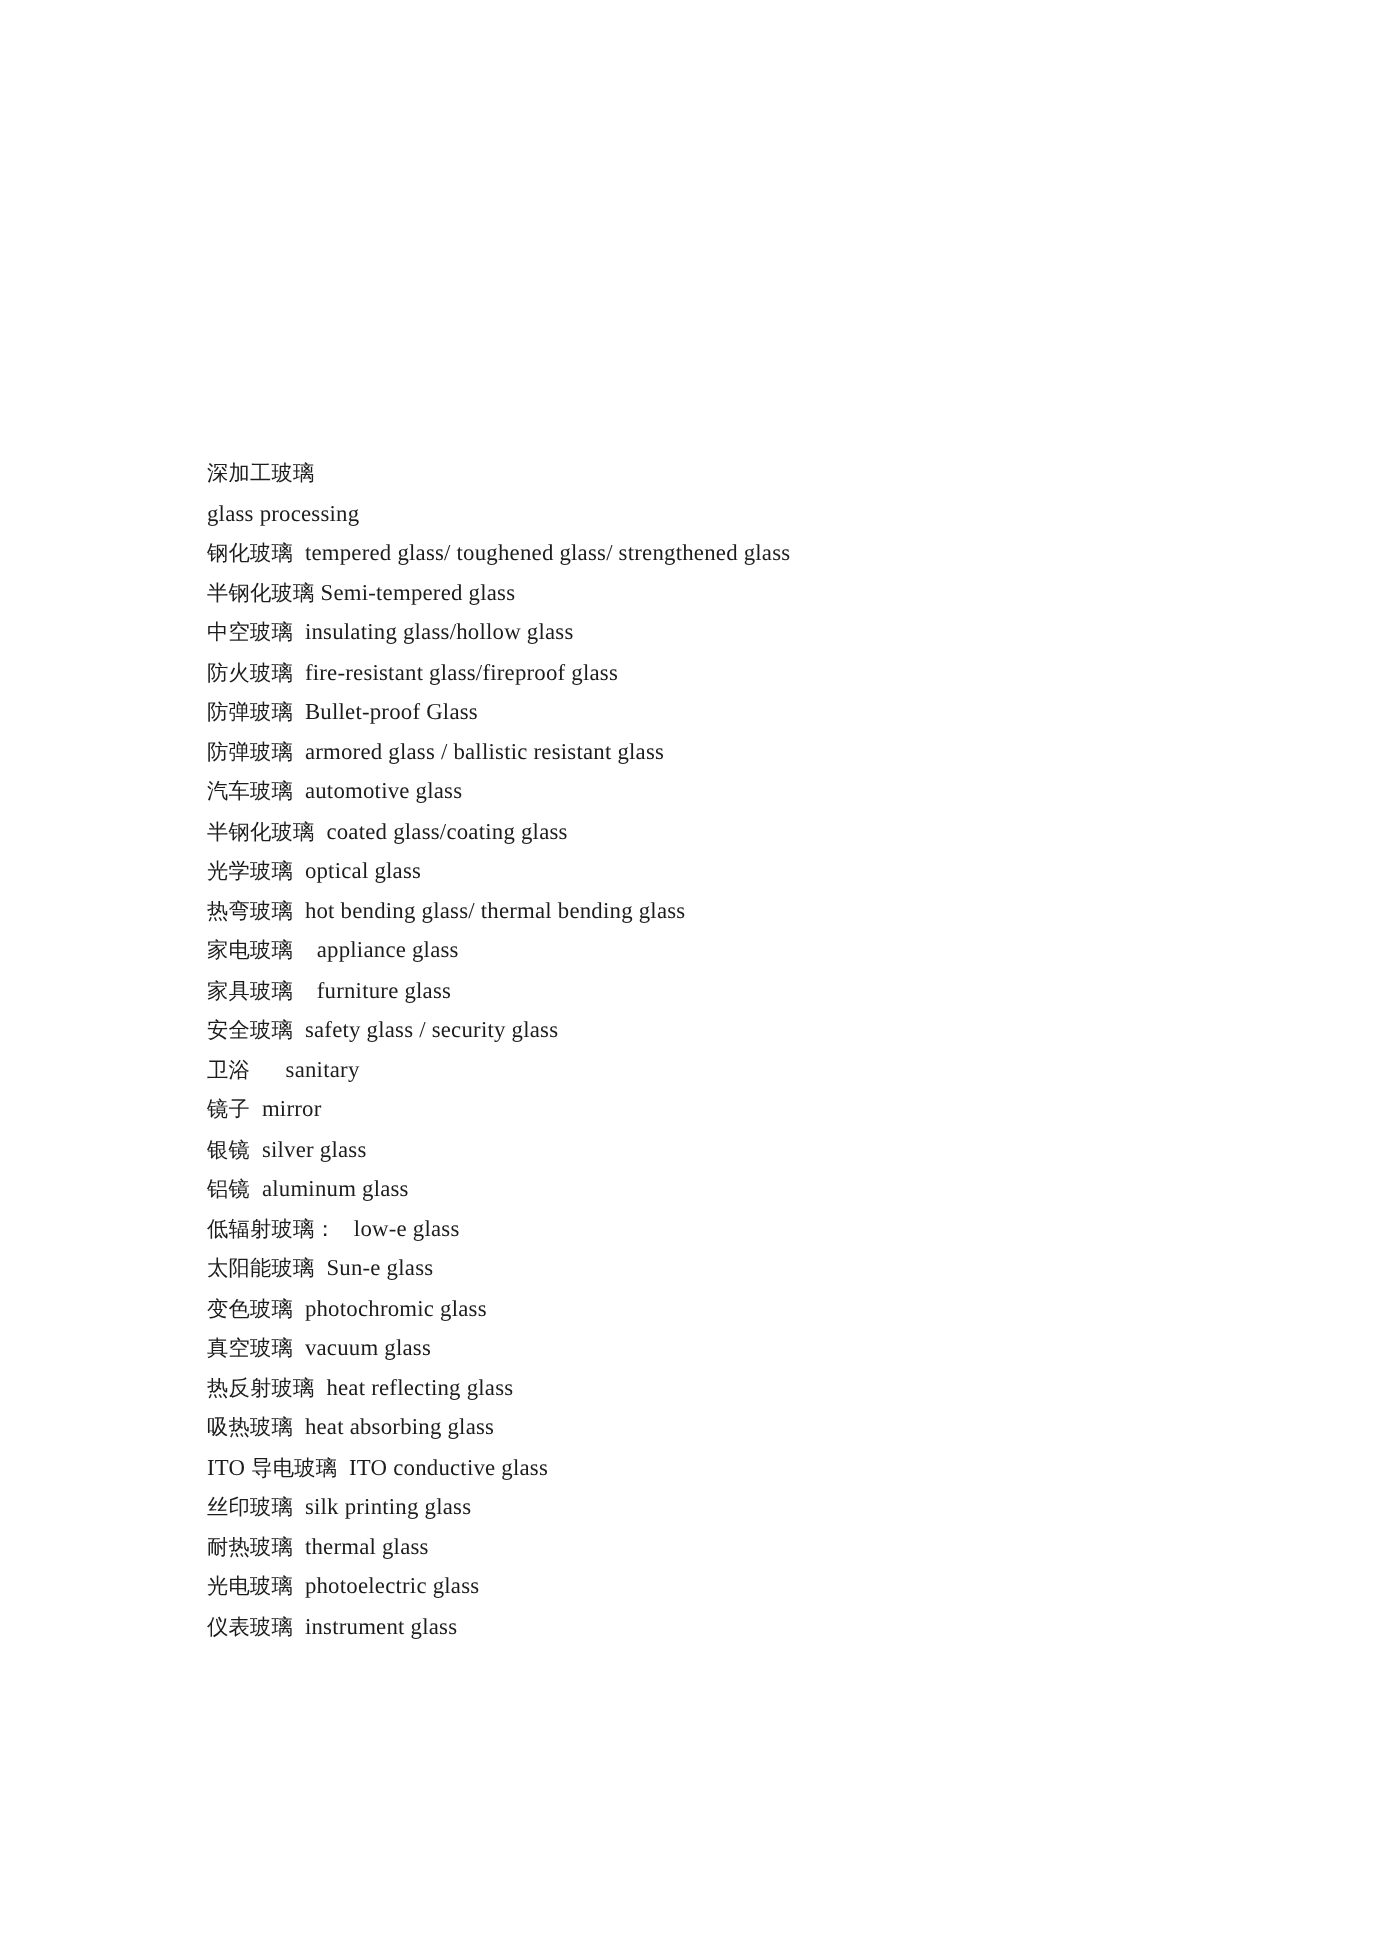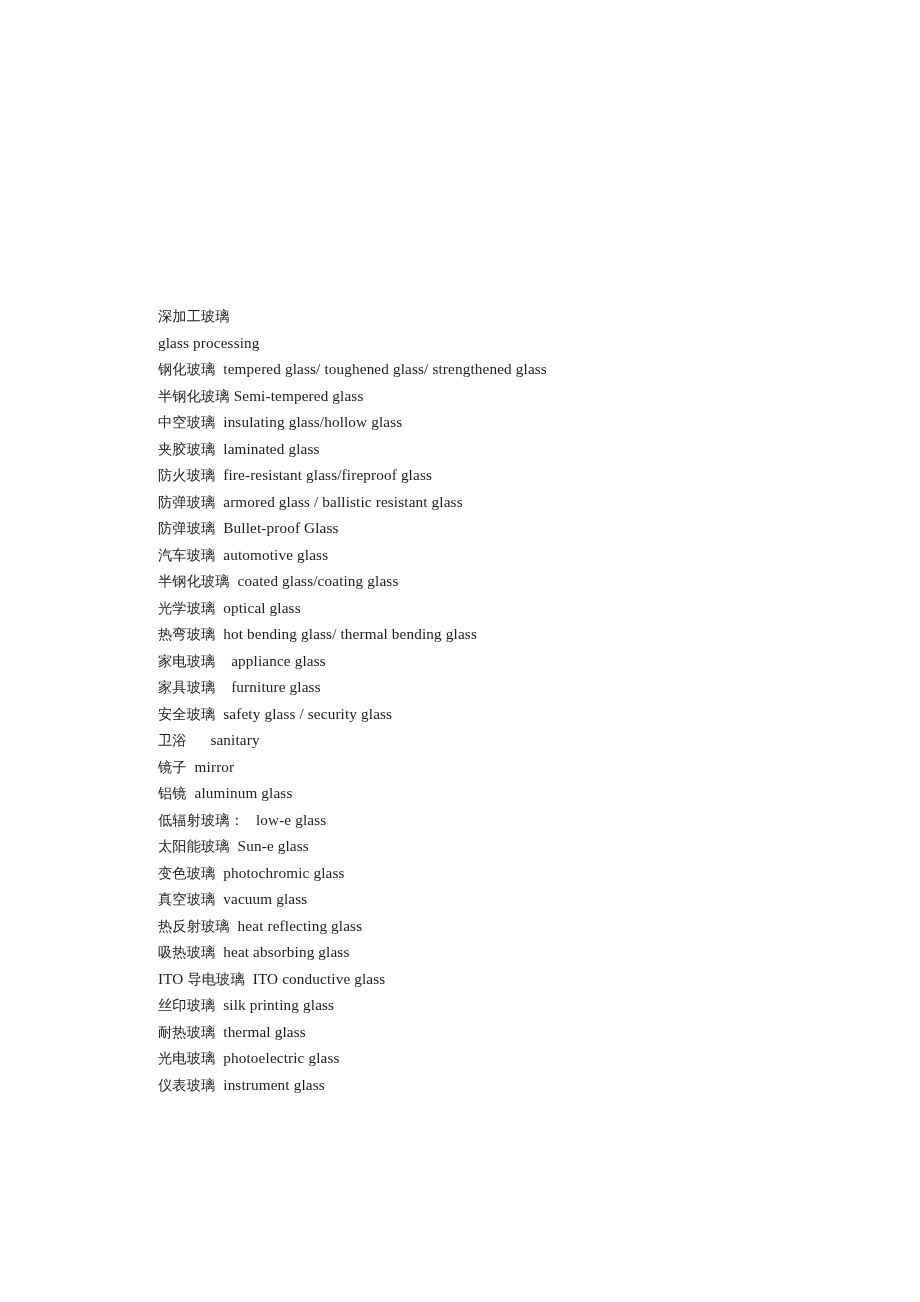--- a/index.html
+++ b/index.html
@@ -30,52 +30,51 @@
     width: 700px;
   }
 
   .glossary-line {
     font-size: 15.2px;
     line-height: 26.5px;
     white-space: pre;
     color: #1c1c1c;
     letter-spacing: 0.01em;
     font-family: "Liberation Serif", "DejaVu Serif", serif;
-    margin-left: 20px;
   }
 
   
   .glossary-line .cjk {
     font-family: "DejaVu Sans", "Liberation Sans", sans-serif;
     font-size: 14.2px;
   }
 </style>
 </head>
 <body>
 
 <div id="document-page">
   <div id="glossary-block">
       <div class="glossary-line"><span class="cjk">深加工玻璃</span></div>
       <div class="glossary-line">glass processing</div>
       <div class="glossary-line"><span class="cjk">钢化玻璃</span>  tempered glass/ toughened glass/ strengthened glass</div>
       <div class="glossary-line"><span class="cjk">半钢化玻璃</span> Semi-tempered glass</div>
       <div class="glossary-line"><span class="cjk">中空玻璃</span>  insulating glass/hollow glass</div>
-      <div class="glossary-line"><span class="cjk">夹胶玻璃</span>  laminated glass</div>
       <div class="glossary-line"><span class="cjk">防火玻璃</span>  fire-resistant glass/fireproof glass</div>
+      <div class="glossary-line"><span class="cjk">防弹玻璃</span>  Bullet-proof Glass</div>
       <div class="glossary-line"><span class="cjk">防弹玻璃</span>  armored glass / ballistic resistant glass</div>
-      <div class="glossary-line"><span class="cjk">防弹玻璃</span>  Bullet-proof Glass</div>
       <div class="glossary-line"><span class="cjk">汽车玻璃</span>  automotive glass</div>
       <div class="glossary-line"><span class="cjk">半钢化玻璃</span>  coated glass/coating glass</div>
       <div class="glossary-line"><span class="cjk">光学玻璃</span>  optical glass</div>
       <div class="glossary-line"><span class="cjk">热弯玻璃</span>  hot bending glass/ thermal bending glass</div>
       <div class="glossary-line"><span class="cjk">家电玻璃</span>    appliance glass</div>
       <div class="glossary-line"><span class="cjk">家具玻璃</span>    furniture glass</div>
       <div class="glossary-line"><span class="cjk">安全玻璃</span>  safety glass / security glass</div>
       <div class="glossary-line"><span class="cjk">卫浴</span>      sanitary</div>
       <div class="glossary-line"><span class="cjk">镜子</span>  mirror</div>
+      <div class="glossary-line"><span class="cjk">银镜</span>  silver glass</div>
       <div class="glossary-line"><span class="cjk">铝镜</span>  aluminum glass</div>
       <div class="glossary-line"><span class="cjk">低辐射玻璃：</span>   low-e glass</div>
       <div class="glossary-line"><span class="cjk">太阳能玻璃</span>  Sun-e glass</div>
       <div class="glossary-line"><span class="cjk">变色玻璃</span>  photochromic glass</div>
       <div class="glossary-line"><span class="cjk">真空玻璃</span>  vacuum glass</div>
       <div class="glossary-line"><span class="cjk">热反射玻璃</span>  heat reflecting glass</div>
       <div class="glossary-line"><span class="cjk">吸热玻璃</span>  heat absorbing glass</div>
       <div class="glossary-line">ITO <span class="cjk">导电玻璃</span>  ITO conductive glass</div>
       <div class="glossary-line"><span class="cjk">丝印玻璃</span>  silk printing glass</div>
       <div class="glossary-line"><span class="cjk">耐热玻璃</span>  thermal glass</div>

